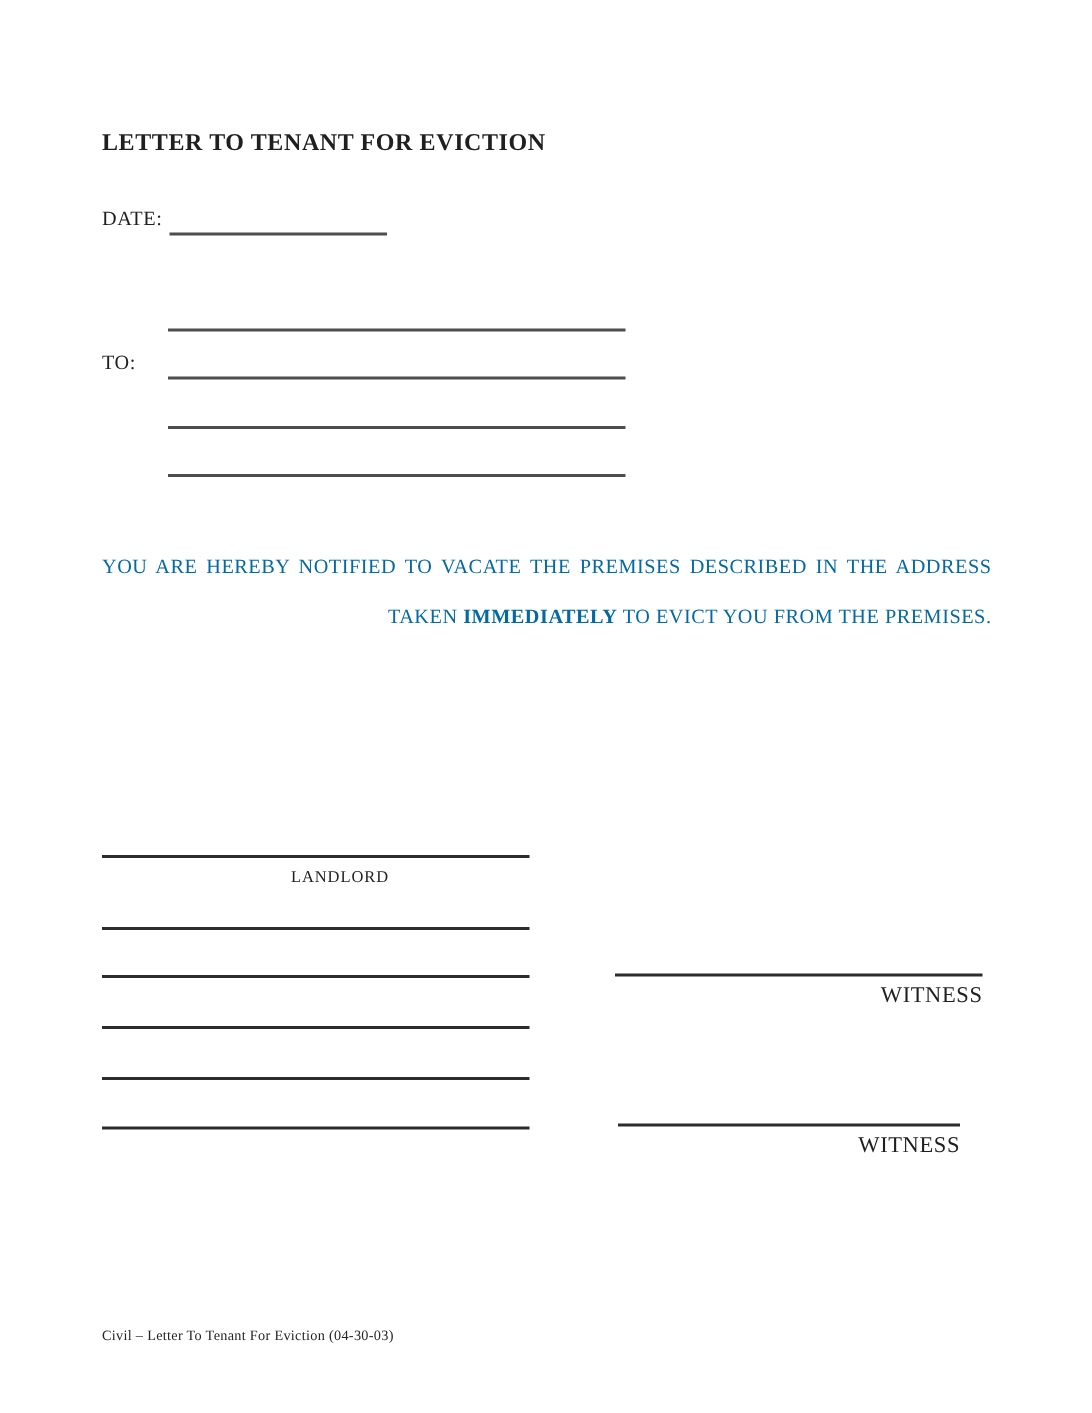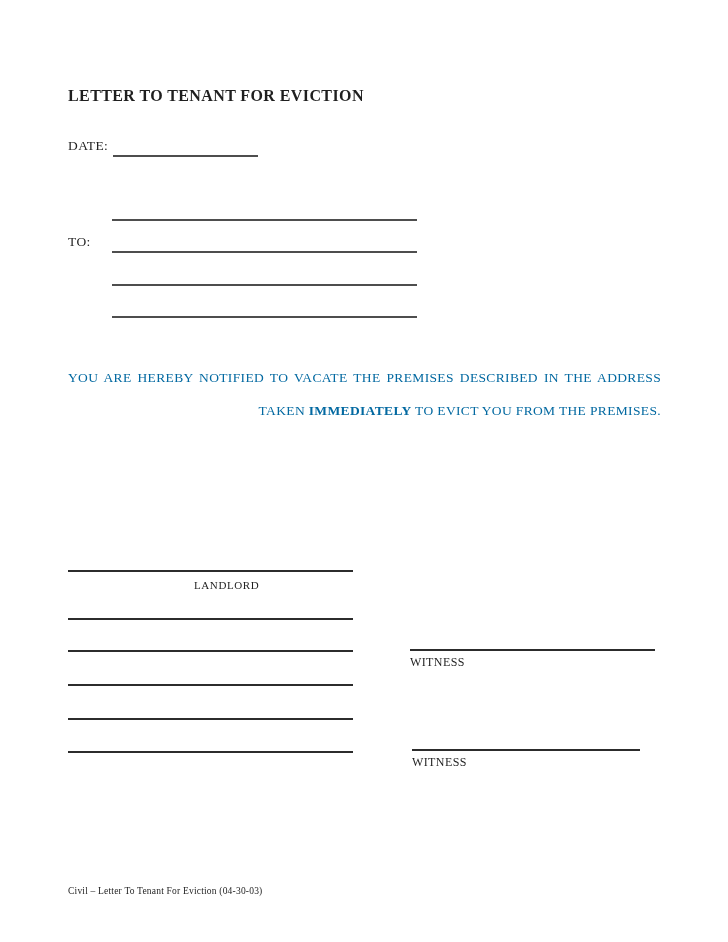--- a/index.html
+++ b/index.html
@@ -60,22 +60,22 @@
   }
   .landlord-label {
     left: 150px;
     top: 579px;
     font-size: 11px;
     letter-spacing: 0.6px;
     line-height: 1.1;
     margin-left: 44px;
   }
   .witness-label-wrap {
-    text-align: left;
-    font-size: 12px;
+    text-align: right;
+    font-size: 15px;
     letter-spacing: 0.4px;
     line-height: 1.1;
   }
   .footer-text {
     left: 68px;
     top: 886px;
     font-size: 9.5px;
     letter-spacing: 0.2px;
     line-height: 1.2;
     color: #242424;

